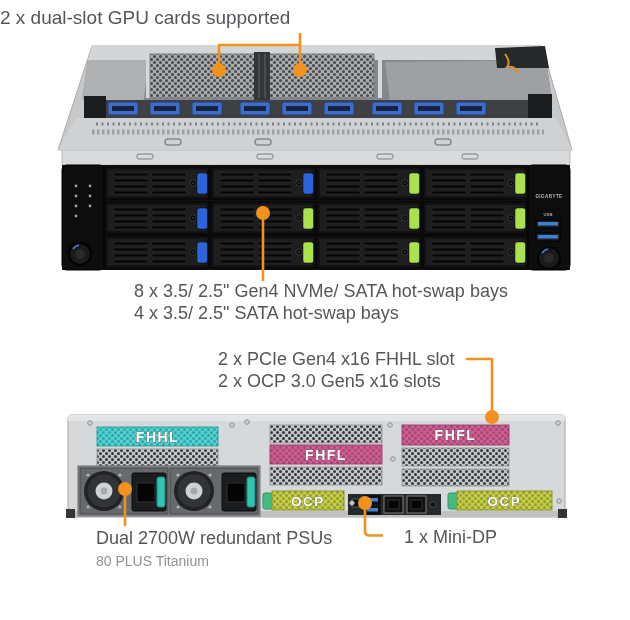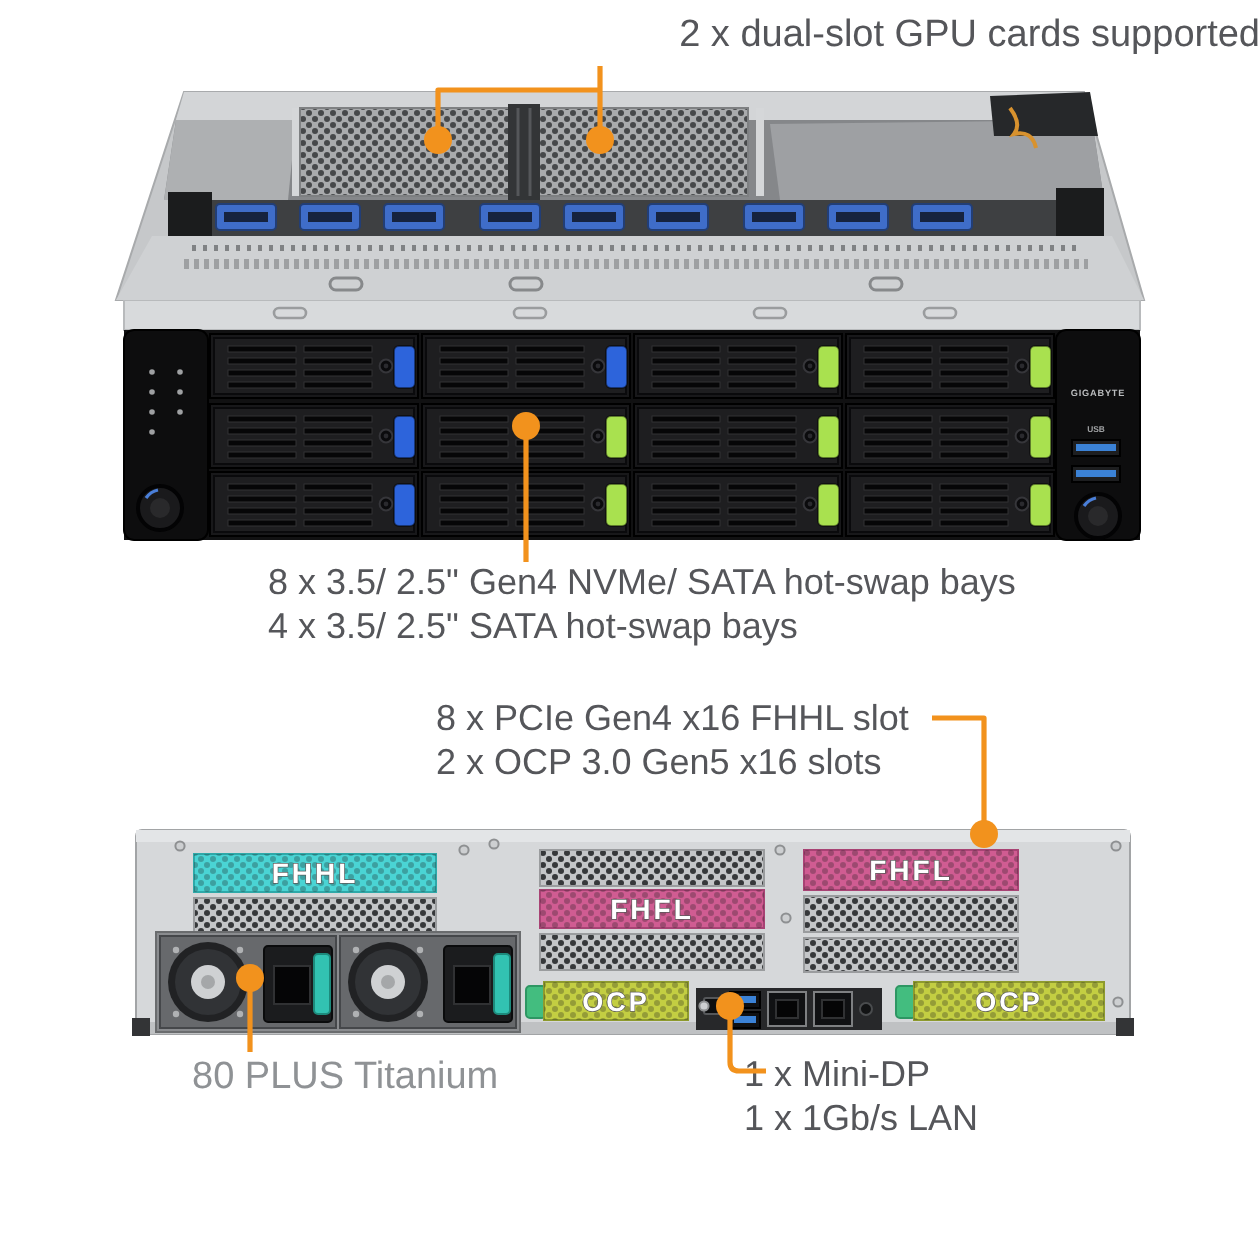--- a/index.html
+++ b/index.html
@@ -2,26 +2,26 @@
 <html style="--accent: #F2921D; --text_dark: #55565A; --text_light: #8F9295; --latch_blue: #2D64DB; --latch_green: #A9E14F; --slot_cyan: #4AD4D4; --slot_pink: #D05C92; --slot_ocp: #C3CE42; --tab_green: #43BD7F; --psu_teal: #32C2B2; --usb_blue: #3B82D6;"><head>
 <meta charset="utf-8">
 <style>
   html,body{margin:0;padding:0;}
   body{
     width:630px;height:620px;position:relative;overflow:hidden;background:#ffffff;
     font-family:"Liberation Sans",sans-serif;
   }
   .abs{position:absolute;}
   .callout-text{color:var(--text_dark);font-size:18px;line-height:22px;white-space:nowrap;}
-  #gpu-label{top:7px;left:0;width:630px;text-align:right;font-size:19px;color:var(--text_dark);}
+  #gpu-label{top:7px;left:0;width:630px;text-align:left;font-size:19px;color:var(--text_dark);}
   #bays-text{left:134px;top:280px;}
   #pcie-text{left:218px;top:348px;}
   #psu-text{left:96px;top:527px;}
-  #psu-text .sub{font-size:19px;line-height:20px;color:var(--text_light);margin-top:2px;}
-  #io-text{left:372px;top:526px;}
+  #psu-text .sub{font-size:14px;line-height:20px;color:var(--text_light);margin-top:2px;}
+  #io-text{left:404px;top:526px;}
   svg{display:block;}
   svg text{font-family:"Liberation Sans",sans-serif;}
   .slot-label{fill:#ffffff;stroke:#5a5a5a;stroke-width:0.7px;paint-order:stroke;
     font-weight:bold;letter-spacing:1.5px;text-anchor:middle;font-size:14px;}
   .slot-label-sm{font-size:13.5px;}
   .brand-label{fill:#b9bbbd;font-size:4.6px;letter-spacing:0.4px;text-anchor:middle;font-weight:bold;}
   .usb-label{fill:#9fa1a3;font-size:4.2px;text-anchor:middle;font-weight:bold;}
   #callout-overlay{left:0;top:0;pointer-events:none;z-index:10;}
 </style>
 </head>
@@ -177,21 +177,21 @@
     <path d="M542,103 a10,10 0 0 1 6,-4" stroke="#4A7FD9" stroke-width="1.6" fill="none"></path>
   </g>
 </svg>
 
 <div id="bays-text" class="abs callout-text">
   <div>8 x 3.5/ 2.5" Gen4 NVMe/ SATA hot-swap bays</div>
   <div>4 x 3.5/ 2.5" SATA hot-swap bays</div>
 </div>
 
 <div id="pcie-text" class="abs callout-text">
-  <div>8 x PCIe Gen4 x16 FHHL slot</div>
+  <div>2 x PCIe Gen4 x16 FHHL slot</div>
   <div>2 x OCP 3.0 Gen5 x16 slots</div>
 </div>
 
 <svg id="rear-view" class="abs" style="left:0;top:413px" width="630" height="107" viewBox="0 0 630 107">
   <defs>
     <pattern id="meshRear" width="6" height="6" patternUnits="userSpaceOnUse">
       <rect width="6" height="6" fill="#C4C6C8"></rect>
       <circle cx="1.5" cy="1.5" r="1.5" fill="#36383A"></circle>
       <circle cx="4.5" cy="4.5" r="1.5" fill="#36383A"></circle>
     </pattern>
@@ -301,26 +301,26 @@
       <circle cx="247" cy="9" r="2.3"></circle>
     <circle cx="390" cy="12" r="2.3"></circle>
       <circle cx="393" cy="46" r="2.3"></circle>
       <circle cx="558" cy="10" r="2.3"></circle>
     <circle cx="352" cy="90" r="2.3"></circle>
       <circle cx="559" cy="88" r="2.3"></circle>
   </g>
 </svg>
 
 <div id="psu-text" class="abs callout-text">
+  <div>Dual 2700W redundant PSUs</div>
   <div class="sub">80 PLUS Titanium</div>
 </div>
 
 <div id="io-text" class="abs callout-text">
   <div>1 x Mini-DP</div>
-  <div>1 x 1Gb/s LAN</div>
 </div>
 
 <svg id="callout-overlay" class="abs" width="630" height="620" viewBox="0 0 630 620">
   <g style="stroke:var(--accent)" stroke-width="2.6" fill="none" stroke-linejoin="round">
     <path d="M300,33 V70"></path>
     <path d="M300,45 H219 V70"></path>
     <path d="M263,216 V281"></path>
     <path d="M466,359 H492 V416"></path>
     <path d="M125,491 V526"></path>
     <path d="M365,505 V531 Q365,535.5 369.5,535.5 H383"></path>

